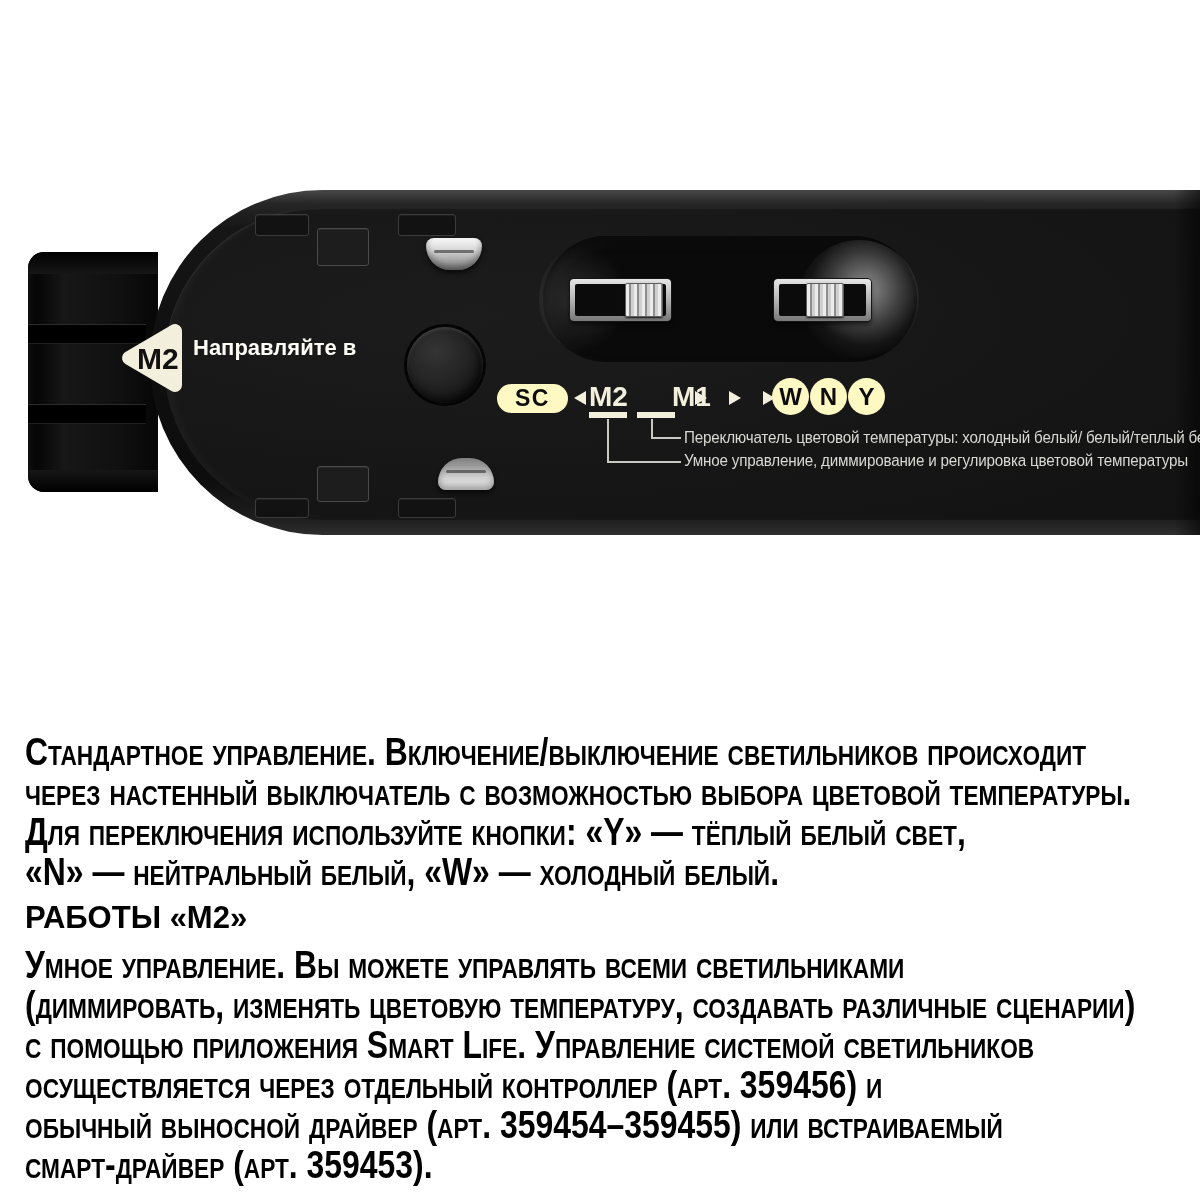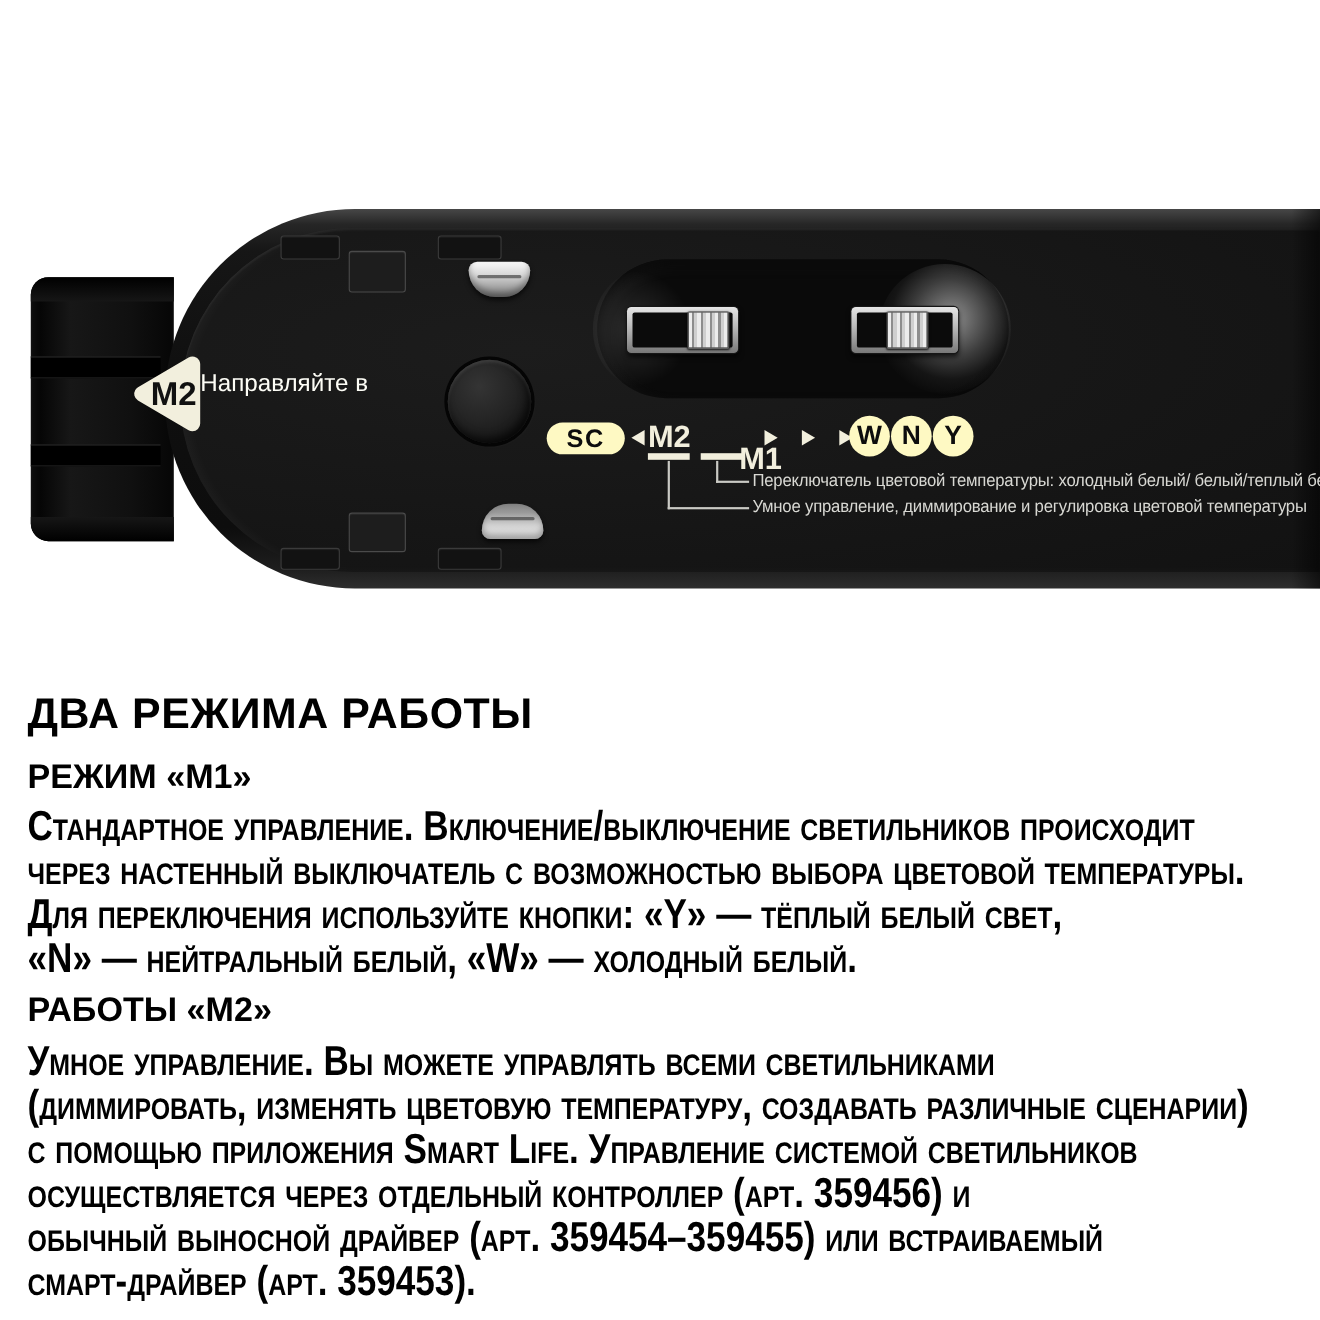--- a/index.html
+++ b/index.html
@@ -66,29 +66,29 @@
   .switch.sw1 .knob{right:8px;}
   .switch.sw2{left:774px;top:279px;width:97px;height:42px;}
   .switch.sw2 .knob{left:32px;}
 
   .round-btn{left:407px;top:327px;width:76px;height:76px;z-index:4;border-radius:50%;
     background:radial-gradient(circle at 38% 32%, #343434 0%, #242424 45%, #161616 78%, #0a0a0a 100%);
     box-shadow:0 0 0 3px #050505, inset 0 2px 3px rgba(255,255,255,.12), inset -3px -4px 8px rgba(0,0,0,.7), 2px 2px 4px rgba(255,255,255,.05);}
 
   .marker{left:118px;top:320px;width:66px;height:76px;z-index:5;}
   .marker .m2-label{position:absolute;left:19px;top:22px;font-size:30px;font-weight:bold;color:#111;}
-  .note{left:182px;top:334px;z-index:5;color:#fdfdf6;font-size:22px;font-weight:normal;line-height:27px;}
+  .note{left:193px;top:334px;z-index:5;color:#fdfdf6;font-size:22px;font-weight:bold;line-height:27px;}
 
   .cream{background:#fef9c3;color:#0d0d0d;}
   .sc-pill{left:497px;top:384px;width:71px;height:29px;z-index:5;border-radius:15px;
     font-size:23px;font-weight:bold;text-align:center;line-height:29px;letter-spacing:1.5px;}
   .tri-left{left:574px;top:391px;width:0;height:0;z-index:5;
     border-top:7px solid transparent;border-bottom:7px solid transparent;border-right:12px solid #f2efdd;}
   .mode-label{z-index:5;color:#f2efdd;font-size:28px;font-weight:bold;top:381px;}
-  .mode-label.m2{left:589px;} .mode-label.m1{left:672px;margin-top:20px;}
+  .mode-label.m2{left:589px;} .mode-label.m1{left:672px;}
   .ubar{z-index:5;top:412px;width:38px;height:6px;background:#f2efdd;}
   .ubar.m2{left:589px;} .ubar.m1{left:637px;}
   .arr{z-index:5;top:391px;width:0;height:0;
     border-top:7px solid transparent;border-bottom:7px solid transparent;border-left:12px solid #f2efdd;}
   .arr.a1{left:695px;} .arr.a2{left:729px;} .arr.a3{left:763px;}
   .wny{z-index:5;top:378px;width:37px;height:37px;border-radius:50%;
     font-size:24px;font-weight:bold;text-align:center;line-height:38px;}
   .wny.w{left:772px;} .wny.n{left:810px;} .wny.y{left:848px;}
 
   .callout-line{z-index:5;border-left:2px solid #c9c9c4;border-bottom:2px solid #c9c9c4;}
@@ -169,23 +169,21 @@
   <div class="abs arr a3"></div>
   <div class="abs wny w cream">W</div>
   <div class="abs wny n cream">N</div>
   <div class="abs wny y cream">Y</div>
 
   <div class="abs callout-line lm2"></div>
   <div class="abs callout-line lm1"></div>
   <div class="abs callout-text cm1">Переключатель цветовой температуры: холодный белый/ белый/теплый белый</div>
   <div class="abs callout-text cm2">Умное управление, диммирование и регулировка цветовой температуры</div>
 
-  <div class="abs title">ДВА РЕЖИМА РАБОТЫ</div>
 
-  <div class="abs h2">РЕЖИМ «М1»</div>
   <div class="abs tline" style="top:732px">Стандартное управление. Включение/выключение светильников происходит</div>
   <div class="abs tline" style="top:772px">через настенный выключатель с возможностью выбора цветовой температуры.</div>
   <div class="abs tline" style="top:812px">Для переключения используйте кнопки: «Y» — тёплый белый свет,</div>
   <div class="abs tline" style="top:852px">«N» — нейтральный белый, «W» — холодный белый.</div>
 
   <div class="abs h2 m2h">РАБОТЫ «М2»</div>
   <div class="abs tline" style="top:945px">Умное управление. Вы можете управлять всеми светильниками</div>
   <div class="abs tline" style="top:985px">(диммировать, изменять цветовую температуру, создавать различные сценарии)</div>
   <div class="abs tline" style="top:1025px">с помощью приложения Smart Life. Управление системой светильников</div>
   <div class="abs tline" style="top:1065px">осуществляется через отдельный контроллер (арт. 359456) и</div>

